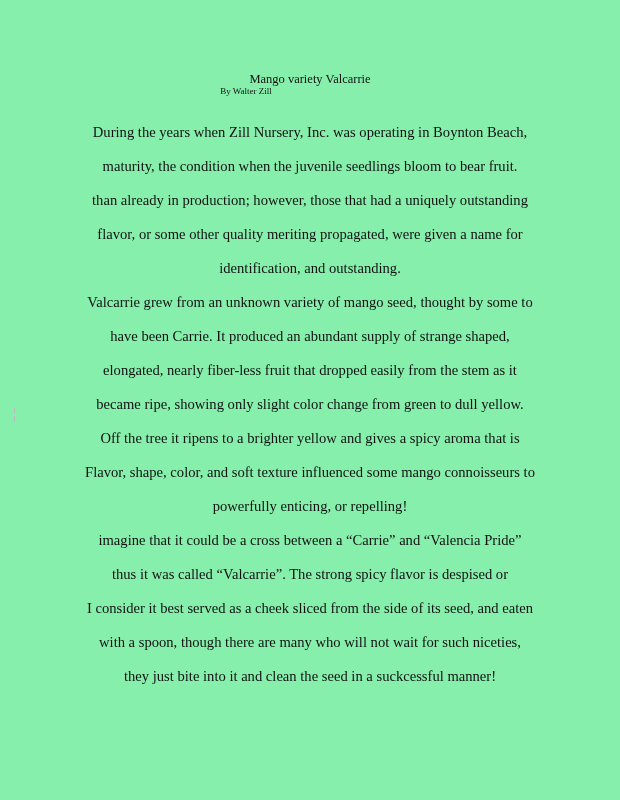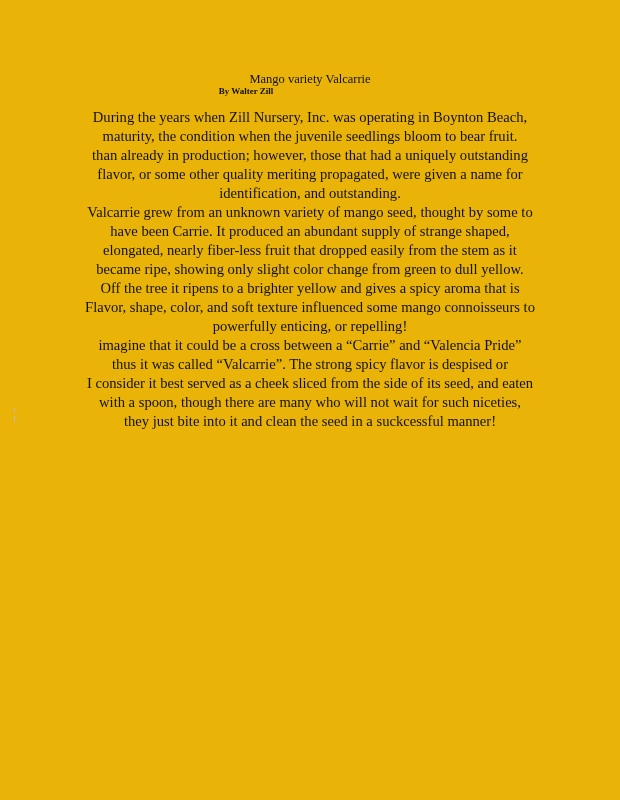--- a/index.html
+++ b/index.html
@@ -12,53 +12,53 @@
       height: 800px;
       position: relative;
       overflow: hidden;
       font-family: "Liberation Serif", serif;
       color: #111111;
     }
     .page {
       position: absolute;
       left: 0; top: 0;
       width: 620px; height: 800px;
-      background: #eab308;
+      background: #86efac;
     }
     .title {
       position: absolute;
       top: 72px;
       left: 0;
       width: 620px;
       text-align: center;
       font-size: 12.5px;
       line-height: 14px;
     }
     .byline {
       position: absolute;
       top: 86px;
       left: 0;
       width: 492px;
       text-align: center;
       font-size: 9px;
       line-height: 11px;
-      font-weight: bold;
     }
     .body-text {
       position: absolute;
       top: 108px;
       left: 70px;
       width: 480px;
       text-align: center;
       font-size: 14.6px;
       line-height: 19px;
     }
     .body-text .line {
       display: block;
       white-space: nowrap;
+      margin-top: 15px;
     }
     .scan-mark {
       position: absolute;
       left: 14px;
       top: 408px;
       width: 1px;
       height: 14px;
       background: linear-gradient(#bbb 0 35%, transparent 35% 55%, #bbb 55% 100%);
     }
   </style>

